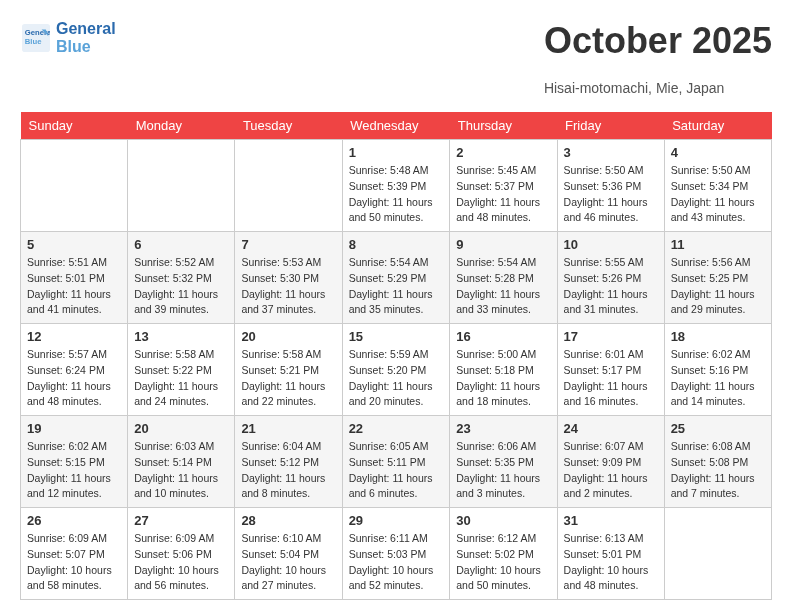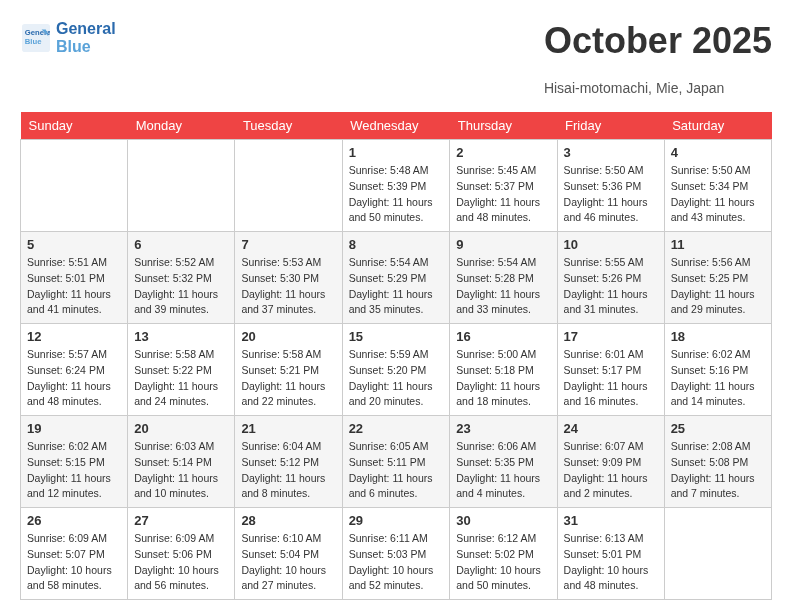--- a/index.html
+++ b/index.html
@@ -275,32 +275,32 @@
           <div class="day-info">Sunrise: 6:05 AM</div>
           <div class="day-info">Sunset: 5:11 PM</div>
           <div class="day-info">Daylight: 11 hours</div>
           <div class="day-info">and 6 minutes.</div>
         </td>
         <td>
           <span class="day-number">23</span>
           <div class="day-info">Sunrise: 6:06 AM</div>
           <div class="day-info">Sunset: 5:35 PM</div>
           <div class="day-info">Daylight: 11 hours</div>
-          <div class="day-info">and 4 minutes.</div>
+          <div class="day-info">and 3 minutes.</div>
         </td>
         <td>
           <span class="day-number">24</span>
           <div class="day-info">Sunrise: 6:07 AM</div>
           <div class="day-info">Sunset: 9:09 PM</div>
           <div class="day-info">Daylight: 11 hours</div>
           <div class="day-info">and 2 minutes.</div>
         </td>
         <td>
           <span class="day-number">25</span>
-          <div class="day-info">Sunrise: 2:08 AM</div>
+          <div class="day-info">Sunrise: 6:08 AM</div>
           <div class="day-info">Sunset: 5:08 PM</div>
           <div class="day-info">Daylight: 11 hours</div>
           <div class="day-info">and 7 minutes.</div>
         </td>
       </tr>
       <tr>
         <td>
           <span class="day-number">26</span>
           <div class="day-info">Sunrise: 6:09 AM</div>
           <div class="day-info">Sunset: 5:07 PM</div>

